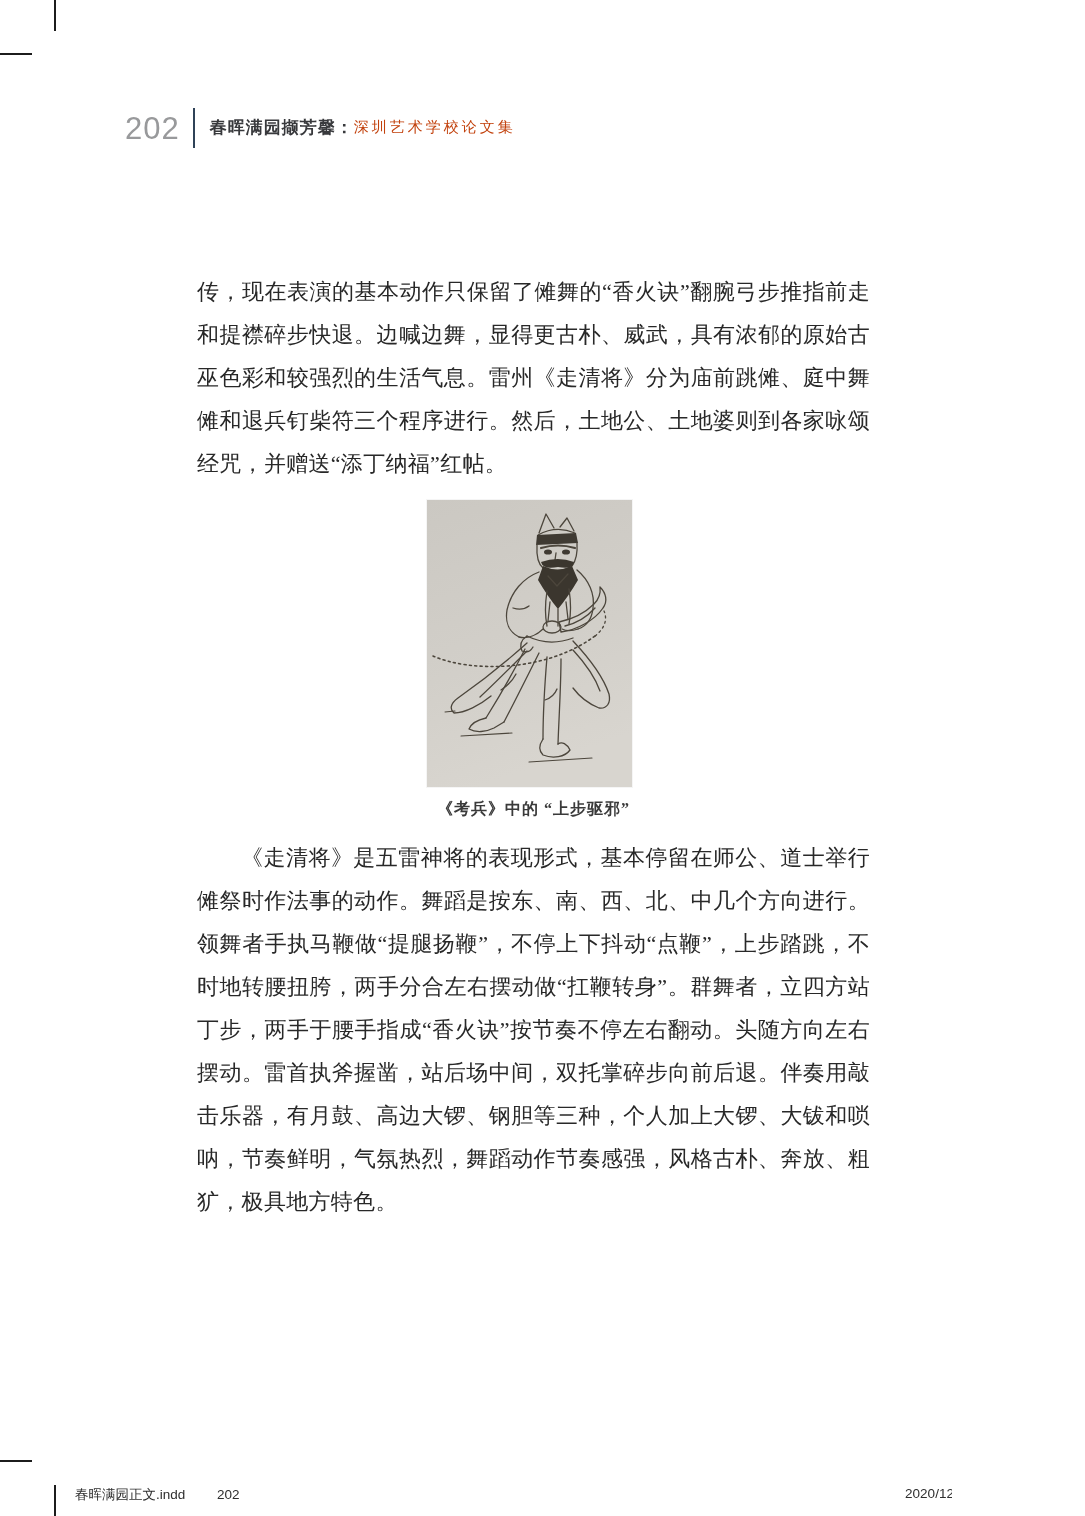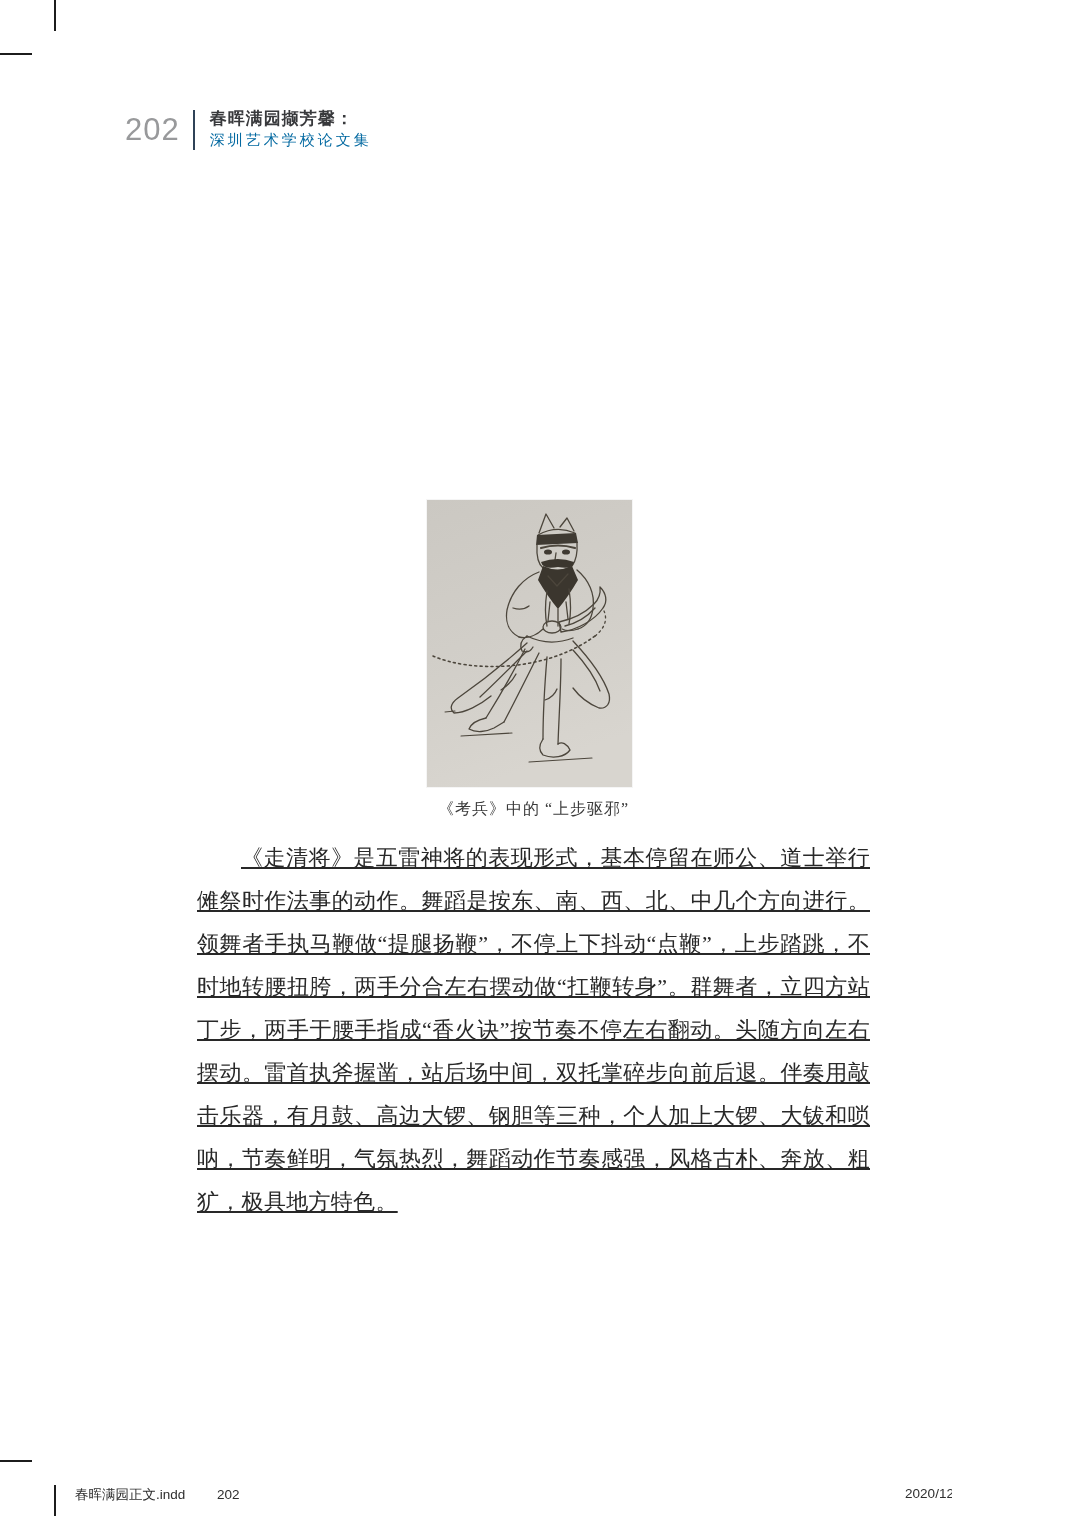--- a/index.html
+++ b/index.html
@@ -16,46 +16,46 @@
   .crop-h{width:32px;height:2px;}
 
   
   .running-head{position:absolute;top:108px;left:125px;display:flex;align-items:center;}
   .page-number{
     font-family:"Liberation Sans","DejaVu Sans",sans-serif;
     font-size:31px;color:#98999b;letter-spacing:1px;line-height:1;
     margin-right:13px;
   }
   .head-divider{width:2px;height:40px;background:#2f4257;margin-right:15px;}
-  .head-titles{display:flex;flex-direction:column;justify-content:center;}
+  .head-titles{display:flex;flex-direction:row;justify-content:center;}
   .head-title-1{
     font-size:17px;font-weight:bold;color:#38393c;letter-spacing:1px;line-height:22px;
   }
   .head-title-2{
-    font-size:15px;color:#0369a1;letter-spacing:3px;line-height:21px;
+    font-size:15px;color:#c2410c;letter-spacing:3px;line-height:21px;
   }
 
   
   .body-paragraph{
     position:absolute;left:197px;width:673px;
     font-size:22px;line-height:43px;color:#282828;
     text-align:justify;text-justify:inter-ideograph;
     letter-spacing:0.3px;
   }
   .para-1{top:270px;}
-  .para-2{top:836px;text-indent:2em;text-decoration:underline;}
+  .para-2{top:836px;text-indent:2em;}
 
   
   .figure-photo{
     position:absolute;left:427px;top:500px;width:205px;height:287px;
     box-shadow:0 0 0 1px rgba(0,0,0,0.04);
   }
   .figure-caption{
     position:absolute;left:197px;top:799px;width:673px;
-    text-align:center;font-size:16px;color:#3a3a3a;letter-spacing:1px;
+    text-align:center;font-size:16px;color:#3a3a3a;letter-spacing:1px;font-weight:bold;
   }
 
   
   .footer{
     position:absolute;top:1486px;left:0;width:1085px;height:20px;
     font-family:"Liberation Sans","DejaVu Sans",sans-serif;
     font-size:13.5px;color:#2e2e2e;
   }
   .footer-left{position:absolute;left:75px;top:0;text-align:center;}
   .footer-left .slug-page{margin-left:28px;}
@@ -78,20 +78,21 @@
 
   <div class="running-head">
     <div class="page-number">202</div>
     <div class="head-divider"></div>
     <div class="head-titles">
       <div class="head-title-1">春晖满园撷芳馨：</div>
       <div class="head-title-2">深圳艺术学校论文集</div>
     </div>
   </div>
 
+  <div class="body-paragraph para-1">传，现在表演的基本动作只保留了傩舞的“香火诀”翻腕弓步推指前走和提襟碎步快退。边喊边舞，显得更古朴、威武，具有浓郁的原始古巫色彩和较强烈的生活气息。雷州《走清将》分为庙前跳傩、庭中舞傩和退兵钉柴符三个程序进行。然后，土地公、土地婆则到各家咏颂经咒，并赠送“添丁纳福”红帖。</div>
 
   <svg class="figure-photo" viewBox="0 0 205 287" xmlns="http://www.w3.org/2000/svg" aria-hidden="true">
     <defs>
       <linearGradient id="photoBg" x1="0" y1="0" x2="0.25" y2="1">
         <stop offset="0" stop-color="#cbc8c2"></stop>
         <stop offset="0.6" stop-color="#d2cfc9"></stop>
         <stop offset="1" stop-color="#d8d5cf"></stop>
       </linearGradient>
     </defs>
     <rect x="0" y="0" width="205" height="287" fill="url(#photoBg)"></rect>

